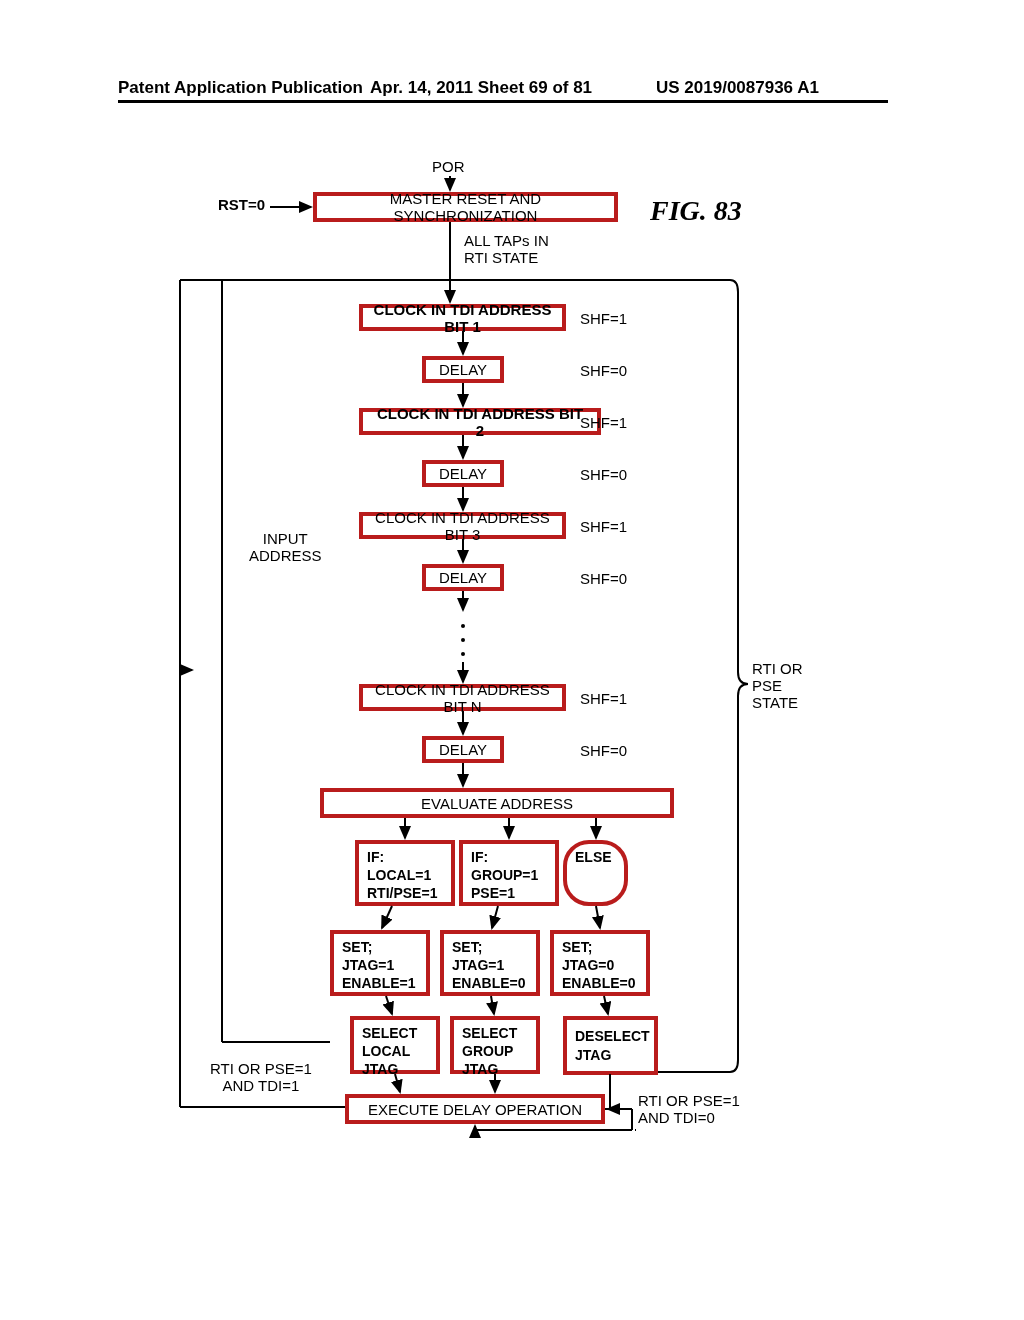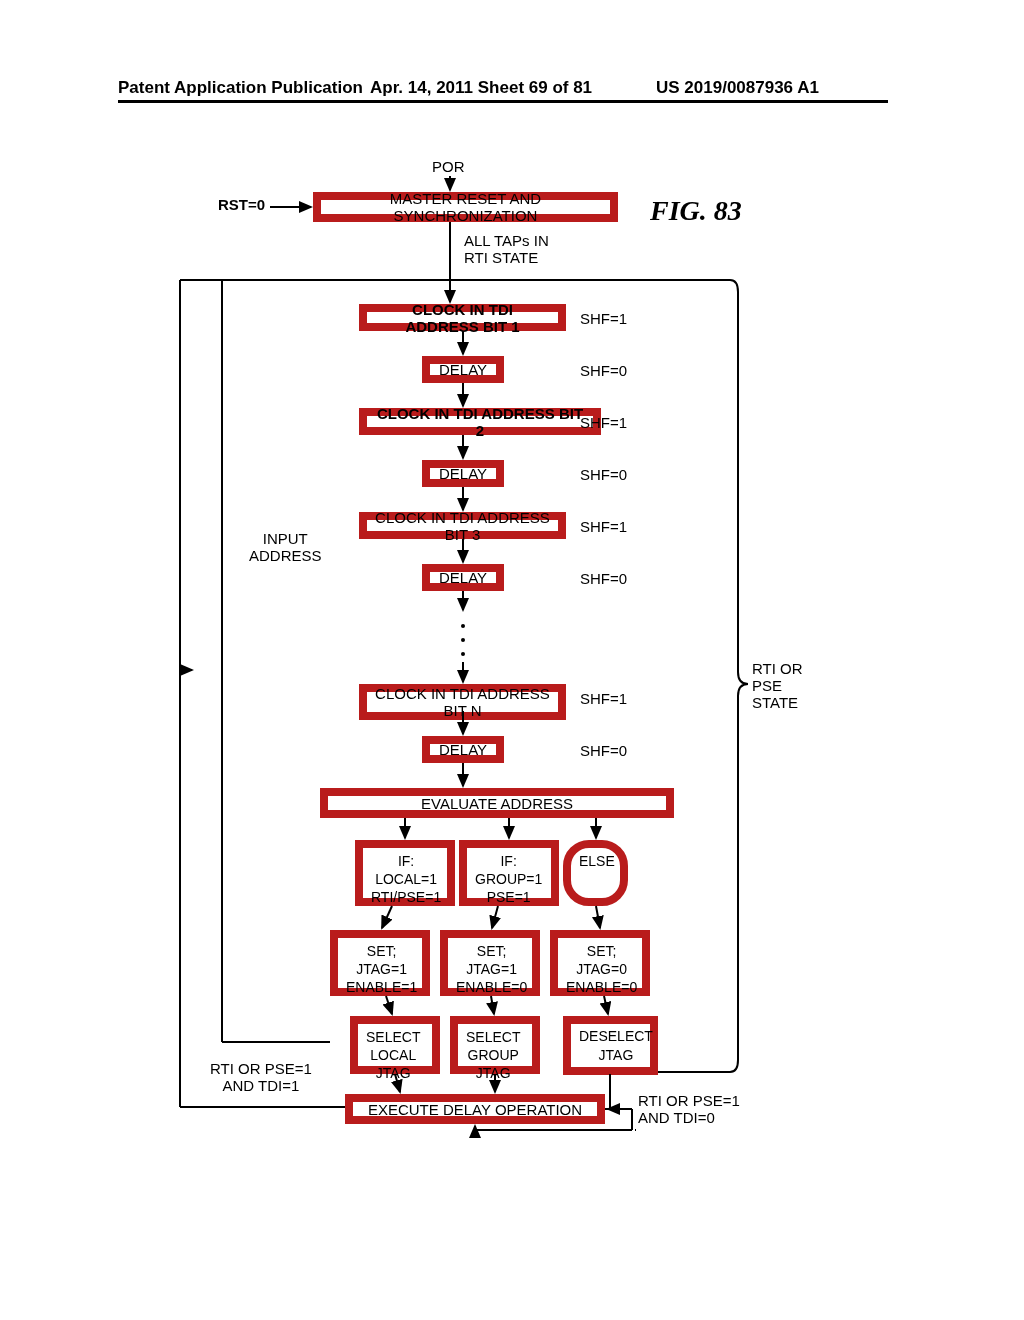--- a/index.html
+++ b/index.html
@@ -34,36 +34,37 @@
     position: absolute;
     top: 195px;
     left: 650px;
     font-family: "Times New Roman", serif;
     font-style: italic;
     font-size: 28px;
     font-weight: bold;
   }
   .box {
     position: absolute;
-    border: 8px solid #b91c1c;
+    border: 4px solid #b91c1c;
     background: #fff;
     font-size: 15px;
     display: flex;
     align-items: center;
     justify-content: center;
     text-align: center;
     padding: 4px 8px;
     box-sizing: border-box;
   }
   .box-small {
     font-size: 14px;
-    text-align: center;
+    text-align: left;
     align-items: flex-start;
     justify-content: flex-start;
     line-height: 1.3;
+    font-weight: bold;
   }
   .label {
     position: absolute;
     font-size: 15px;
     white-space: nowrap;
   }
   svg.overlay {
     position: absolute;
     top: 0;
     left: 0;
@@ -111,21 +112,21 @@
 
 <div class="box" style="top:460px;left:422px;width:82px;height:27px;">DELAY</div>
 <div class="label" style="top:466px;left:580px;">SHF=0</div>
 
 <div class="box" style="top:512px;left:359px;width:207px;height:27px;">CLOCK IN TDI ADDRESS BIT 3</div>
 <div class="label" style="top:518px;left:580px;">SHF=1</div>
 
 <div class="box" style="top:564px;left:422px;width:82px;height:27px;">DELAY</div>
 <div class="label" style="top:570px;left:580px;">SHF=0</div>
 
-<div class="box" style="top:684px;left:359px;width:207px;height:36px;">CLOCK IN TDI ADDRESS BIT N</div>
+<div class="box" style="top:684px;left:359px;width:207px;height:27px;">CLOCK IN TDI ADDRESS BIT N</div>
 <div class="label" style="top:690px;left:580px;">SHF=1</div>
 
 <div class="box" style="top:736px;left:422px;width:82px;height:27px;">DELAY</div>
 <div class="label" style="top:742px;left:580px;">SHF=0</div>
 
 <div class="box" style="top:788px;left:320px;width:354px;height:30px;">EVALUATE ADDRESS</div>
 
 <div class="box box-small" style="top:840px;left:355px;width:100px;height:66px;white-space:pre;">IF:
 LOCAL=1
 RTI/PSE=1</div>

